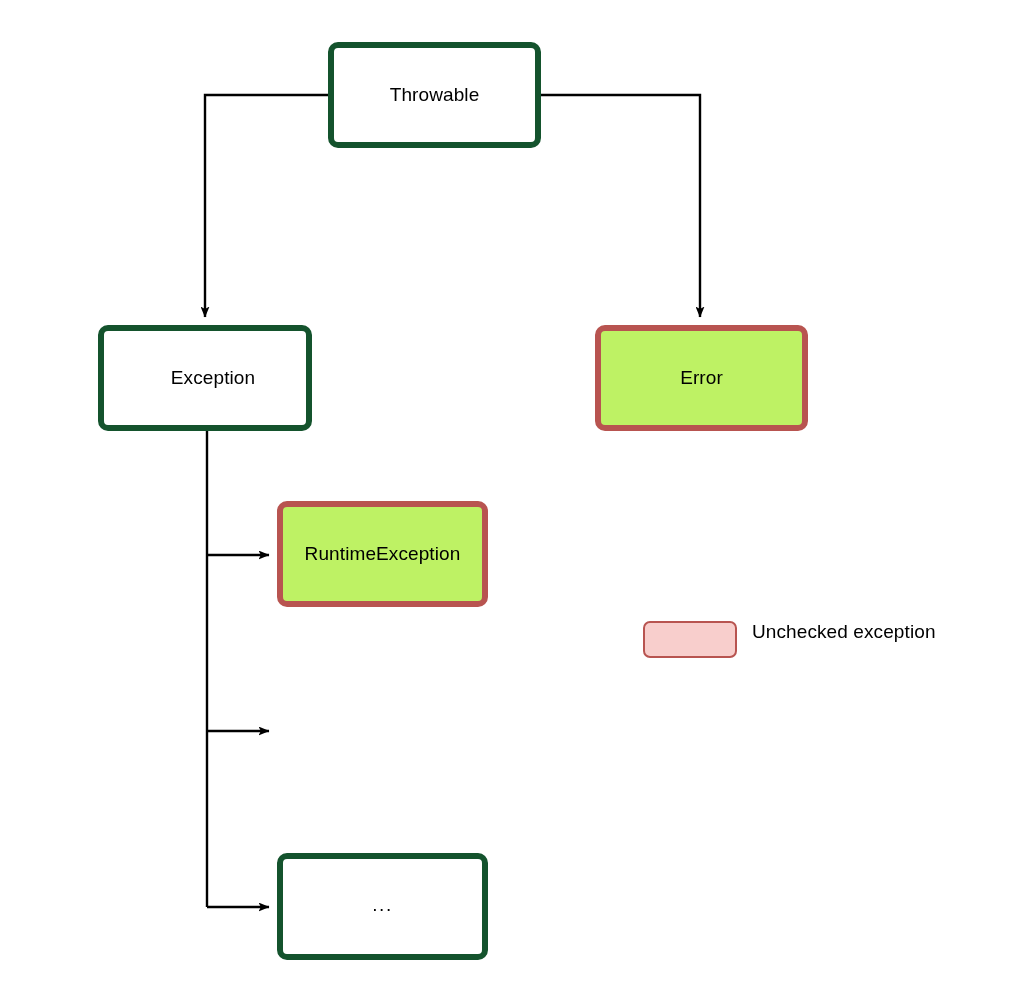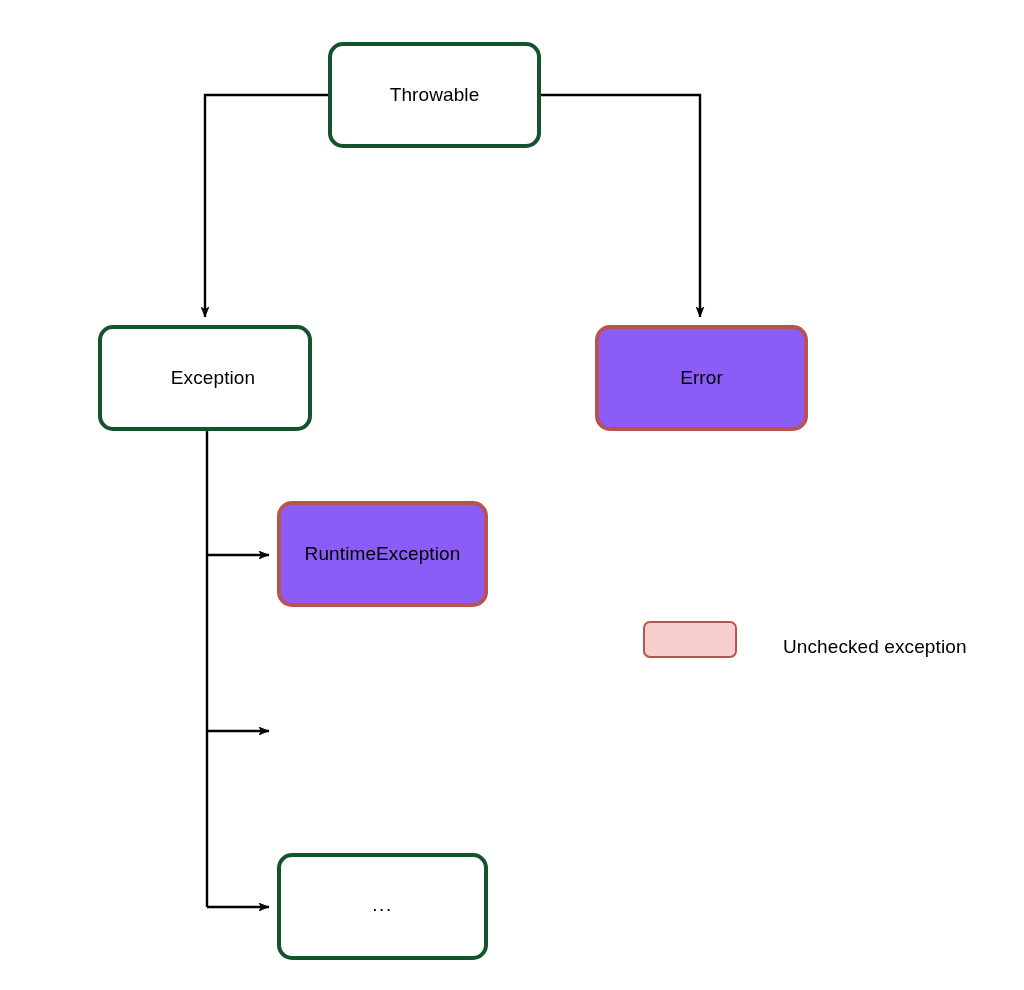--- a/index.html
+++ b/index.html
@@ -23,37 +23,37 @@
     position: absolute;
     left: 0;
     top: 0;
     width: 1024px;
     height: 990px;
     pointer-events: none;
   }
   .node {
     position: absolute;
     box-sizing: border-box;
-    border-radius: 15px;
-    border: 4px solid #14532d;
+    border-radius: 10px;
+    border: 6px solid #14532d;
     background: #ffffff;
     display: flex;
     align-items: center;
     justify-content: center;
     text-align: center;
   }
   .node .node-label {
     font-size: 19px;
     line-height: 1.15;
     color: #000000;
     letter-spacing: 0.1px;
     white-space: nowrap;
   }
   .node.unchecked {
-    background: #8b5cf6;
+    background: #bef264;
     border-color: #b85450;
   }
   
   #node-throwable        { left: 328px; top: 42px;  width: 213px; height: 106px; }
   #node-exception        { left: 98px;  top: 325px; width: 214px; height: 106px; padding-left: 16px; }
   #node-error            { left: 595px; top: 325px; width: 213px; height: 106px; }
   #node-runtimeexception { left: 277px; top: 501px; width: 211px; height: 106px; justify-content: center; }
   #node-ioexception      { left: 277px; top: 678px; width: 211px; height: 106px; }
   #node-ellipsis         { left: 277px; top: 853px; width: 211px; height: 107px; }
 
@@ -62,22 +62,21 @@
     letter-spacing: 1.5px;
     transform: translateY(-2px);
   }
 
   
   #legend {
     position: absolute;
     left: 643px;
     top: 621px;
     display: flex;
-    align-items: flex-end;
-    gap: 31px;
+    align-items: flex-start;
   }
   #legend-swatch {
     box-sizing: border-box;
     width: 94px;
     height: 37px;
     border-radius: 7px;
     background: #f8cecc;
     border: 2px solid #b85450;
   }
   #legend-label {

